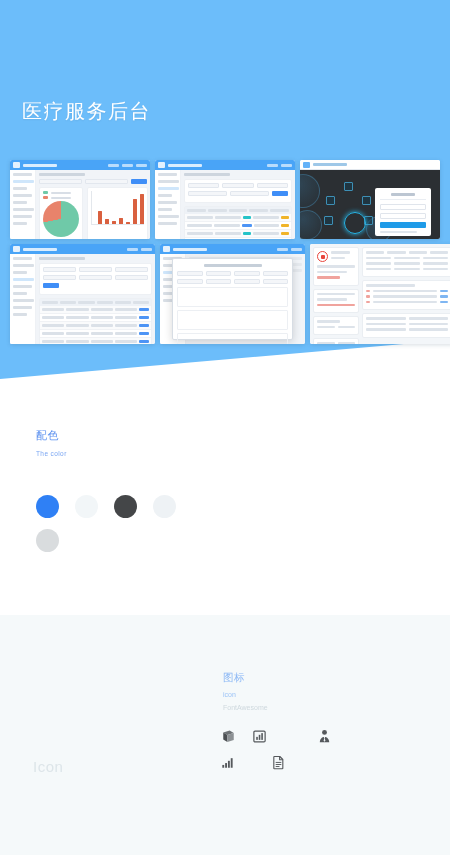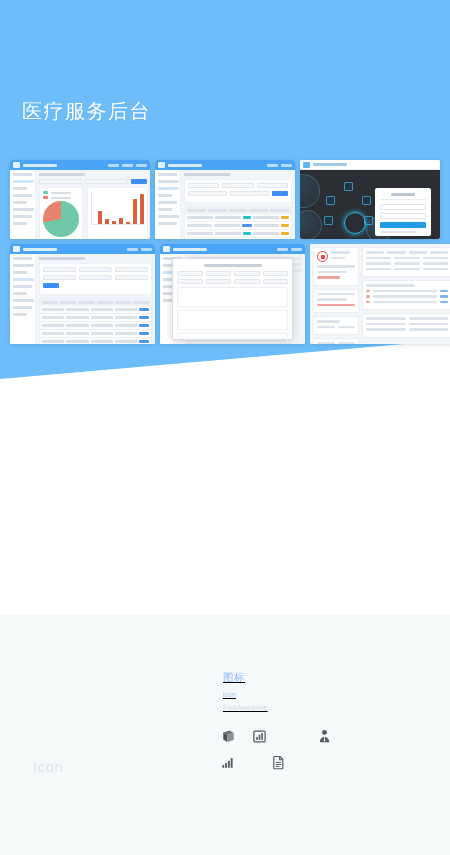--- a/index.html
+++ b/index.html
@@ -144,21 +144,21 @@
   .lbl-en { font-size:6.5px; color:#7aa6f2; letter-spacing:.4px; margin-top:7px; }
   .swatches { position:absolute; left:36px; top:95px; width:160px; }
   .sw-row { display:flex; gap:16px; margin-bottom:11px; }
   .sw { width:23px; height:23px; border-radius:50%; }
 
   
   .sec-icon { position:absolute; left:0; top:615px; width:450px; height:240px; background:#f5f9fa; }
   .icon-watermark {
     position:absolute; left:33px; top:758px; font-size:15px; color:#dde5e9; letter-spacing:.5px;
   }
-  .icon-head { position:absolute; left:223px; top:671px;text-decoration:underline; }
+  .icon-head { position:absolute; left:223px; top:671px; }
   .icon-cn { font-size:10.5px; color:#8cb8f5; letter-spacing:.5px; }
   .icon-en { font-size:7px; color:#9cc4f7; margin-top:6px; }
   .icon-fa { font-size:7px; color:#cfd9de; margin-top:6px; }
   .icon-grid { position:absolute; left:221px; top:729px; width:120px; }
   .ic-row { display:flex; margin-bottom:11px; }
   .ic-cell { width:43px; display:flex; align-items:center; }
 </style>
 </head>
 <body>
 
@@ -560,20 +560,37 @@
                 <span class="dline" style="flex:1;margin:0"></span>
                 <span class="dline" style="flex:1;margin:0"></span>
               </div>
             </div>
           </div>
         </div>
       </div>
     </div>
   </div>
 
+  <div class="sec-color">
+    <div style="position:absolute; left:36px; top:28px;">
+      <div class="lbl-cn">配色</div>
+      <div class="lbl-en">The color</div>
+    </div>
+    <div class="swatches">
+      <div class="sw-row">
+        <span class="sw" id="sw0" style="background: rgb(47, 128, 245);"></span>
+        <span class="sw" id="sw1" style="background: rgb(242, 246, 248);"></span>
+        <span class="sw" id="sw2" style="background: rgb(68, 70, 72);"></span>
+        <span class="sw" id="sw3" style="background: rgb(238, 242, 245);"></span>
+      </div>
+      <div class="sw-row">
+        <span class="sw" id="sw4" style="background: rgb(217, 220, 222);"></span>
+      </div>
+    </div>
+  </div>
 
   <div class="sec-icon"></div>
 
   <div class="icon-watermark">Icon</div>
 
   <div class="icon-head">
     <div class="icon-cn">图标</div>
     <div class="icon-en">icon</div>
     <div class="icon-fa">FontAwesome</div>
   </div>

